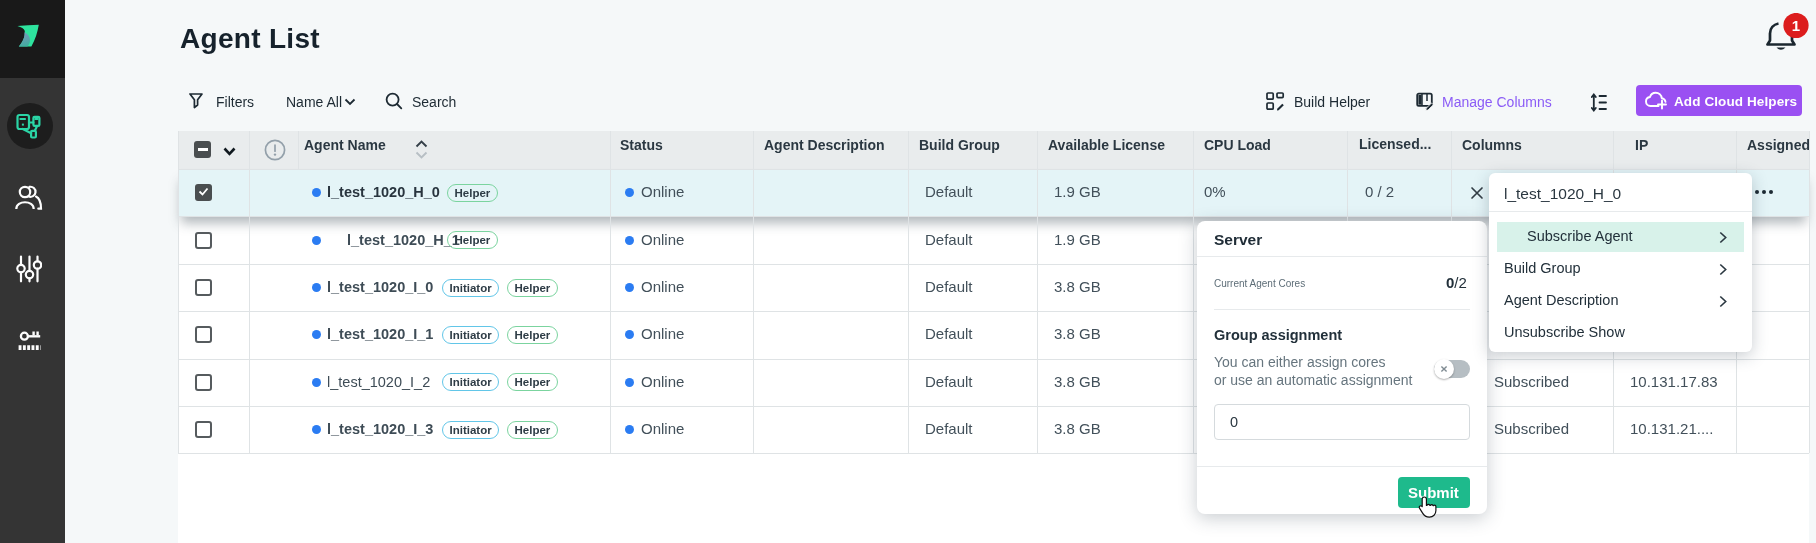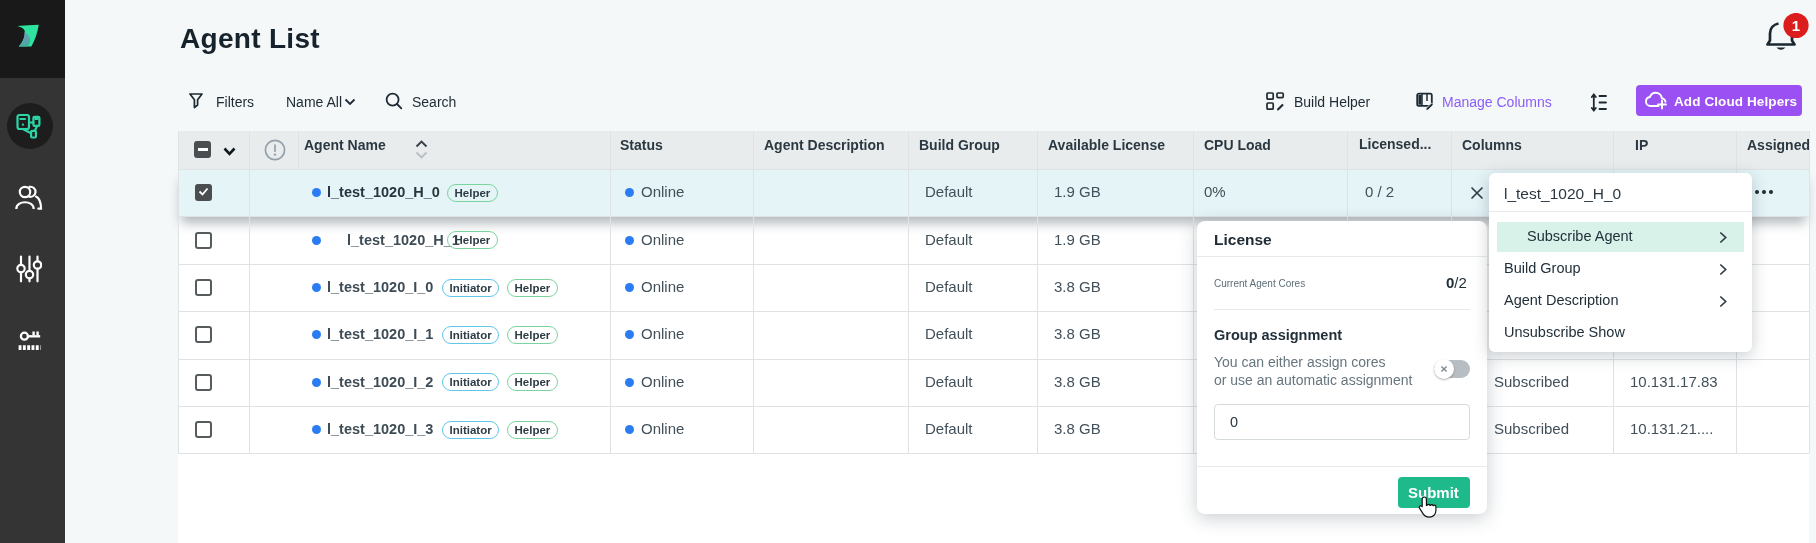--- a/index.html
+++ b/index.html
@@ -251,21 +251,21 @@
     <div class="badge blue" style="left:442px;top:325.9px;">Initiator</div>
     <div class="badge green" style="left:507px;top:325.9px;">Helper</div>
     <div class="dot" style="left:625px;top:330.4px;"></div>
     <div class="cell" style="left:641px;top:322.3px;">Online</div>
     <div class="cell" style="left:925px;top:322.3px;">Default</div>
     <div class="cell" style="left:1054px;top:322.3px;">3.8 GB</div>
     <div class="cell" style="left:1204px;top:322.3px;">0%</div>
     <div class="cell" style="left:1365px;top:322.3px;">0 / 2</div>
     <div class="cb" style="left:195px;top:373.8px;"></div>
     <div class="dot" style="left:312px;top:377.8px;"></div>
-    <div class="cell" style="left:327px;top:369.7px;font-size:14.5px;font-weight:bold;color:#3e4c56;">l_test_1020_I_2</div>
+    <div class="cell" style="left:327px;top:369.7px;font-size:14.5px;font-weight:normal;color:#3e4c56;">l_test_1020_I_2</div>
     <div class="badge blue" style="left:442px;top:373.3px;">Initiator</div>
     <div class="badge green" style="left:507px;top:373.3px;">Helper</div>
     <div class="dot" style="left:625px;top:377.8px;"></div>
     <div class="cell" style="left:641px;top:369.7px;">Online</div>
     <div class="cell" style="left:925px;top:369.7px;">Default</div>
     <div class="cell" style="left:1054px;top:369.7px;">3.8 GB</div>
     <div class="cell" style="left:1204px;top:369.7px;">0%</div>
     <div class="cell" style="left:1365px;top:369.7px;">0 / 2</div>
     <div class="cell" style="left:1494px;top:369.7px;">Subscribed</div>
     <div class="cell" style="left:1630px;top:369.7px;">10.131.17.83</div>
@@ -278,21 +278,21 @@
     <div class="cell" style="left:641px;top:417.1px;">Online</div>
     <div class="cell" style="left:925px;top:417.1px;">Default</div>
     <div class="cell" style="left:1054px;top:417.1px;">3.8 GB</div>
     <div class="cell" style="left:1204px;top:417.1px;">0%</div>
     <div class="cell" style="left:1365px;top:417.1px;">0 / 2</div>
     <div class="cell" style="left:1494px;top:417.1px;">Subscribed</div>
     <div class="cell" style="left:1630px;top:417.1px;">10.131.21....</div>
   </div>
 
 <div class="abs" style="left:1197px;top:221px;width:290px;height:293px;background:#fff;border-radius:8px;box-shadow:0 4px 18px rgba(40,55,70,0.25);"></div>
-<div class="abs" style="left:1214px;top:230px;font-size:15.5px;line-height:20px;font-weight:bold;color:#202d37;">License</div>
+<div class="abs" style="left:1214px;top:230px;font-size:15.5px;line-height:20px;font-weight:bold;color:#202d37;">Server</div>
 <div class="hline" style="left:1197px;top:256px;width:290px;background:#e7eaec;"></div>
 <div class="abs" style="left:1214px;top:275px;font-size:10px;line-height:18px;color:#5d6d77;">Current Agent Cores</div>
 <div class="abs" style="left:1446px;top:274px;font-size:15px;line-height:18px;color:#22303a;"><b>0</b>/2</div>
 <div class="hline" style="left:1214px;top:309px;width:256px;background:#e7eaec;"></div>
 <div class="abs" style="left:1214px;top:326px;font-size:14.5px;line-height:18px;font-weight:bold;color:#22303a;">Group assignment</div>
 <div class="abs" style="left:1214px;top:354px;font-size:14px;color:#66757e;line-height:17.5px;">You can either assign cores<br>or use an automatic assignment</div>
 
 <div class="abs" style="left:1434px;top:360px;width:36px;height:18px;border-radius:9px;background:#b6bec3;"></div>
 <div class="abs" style="left:1434px;top:359px;width:20px;height:20px;border-radius:50%;background:#fff;box-shadow:0 1px 2px rgba(0,0,0,0.3);"></div>
 <div class="abs" style="left:1438px;top:363px;width:12px;height:12px;">

